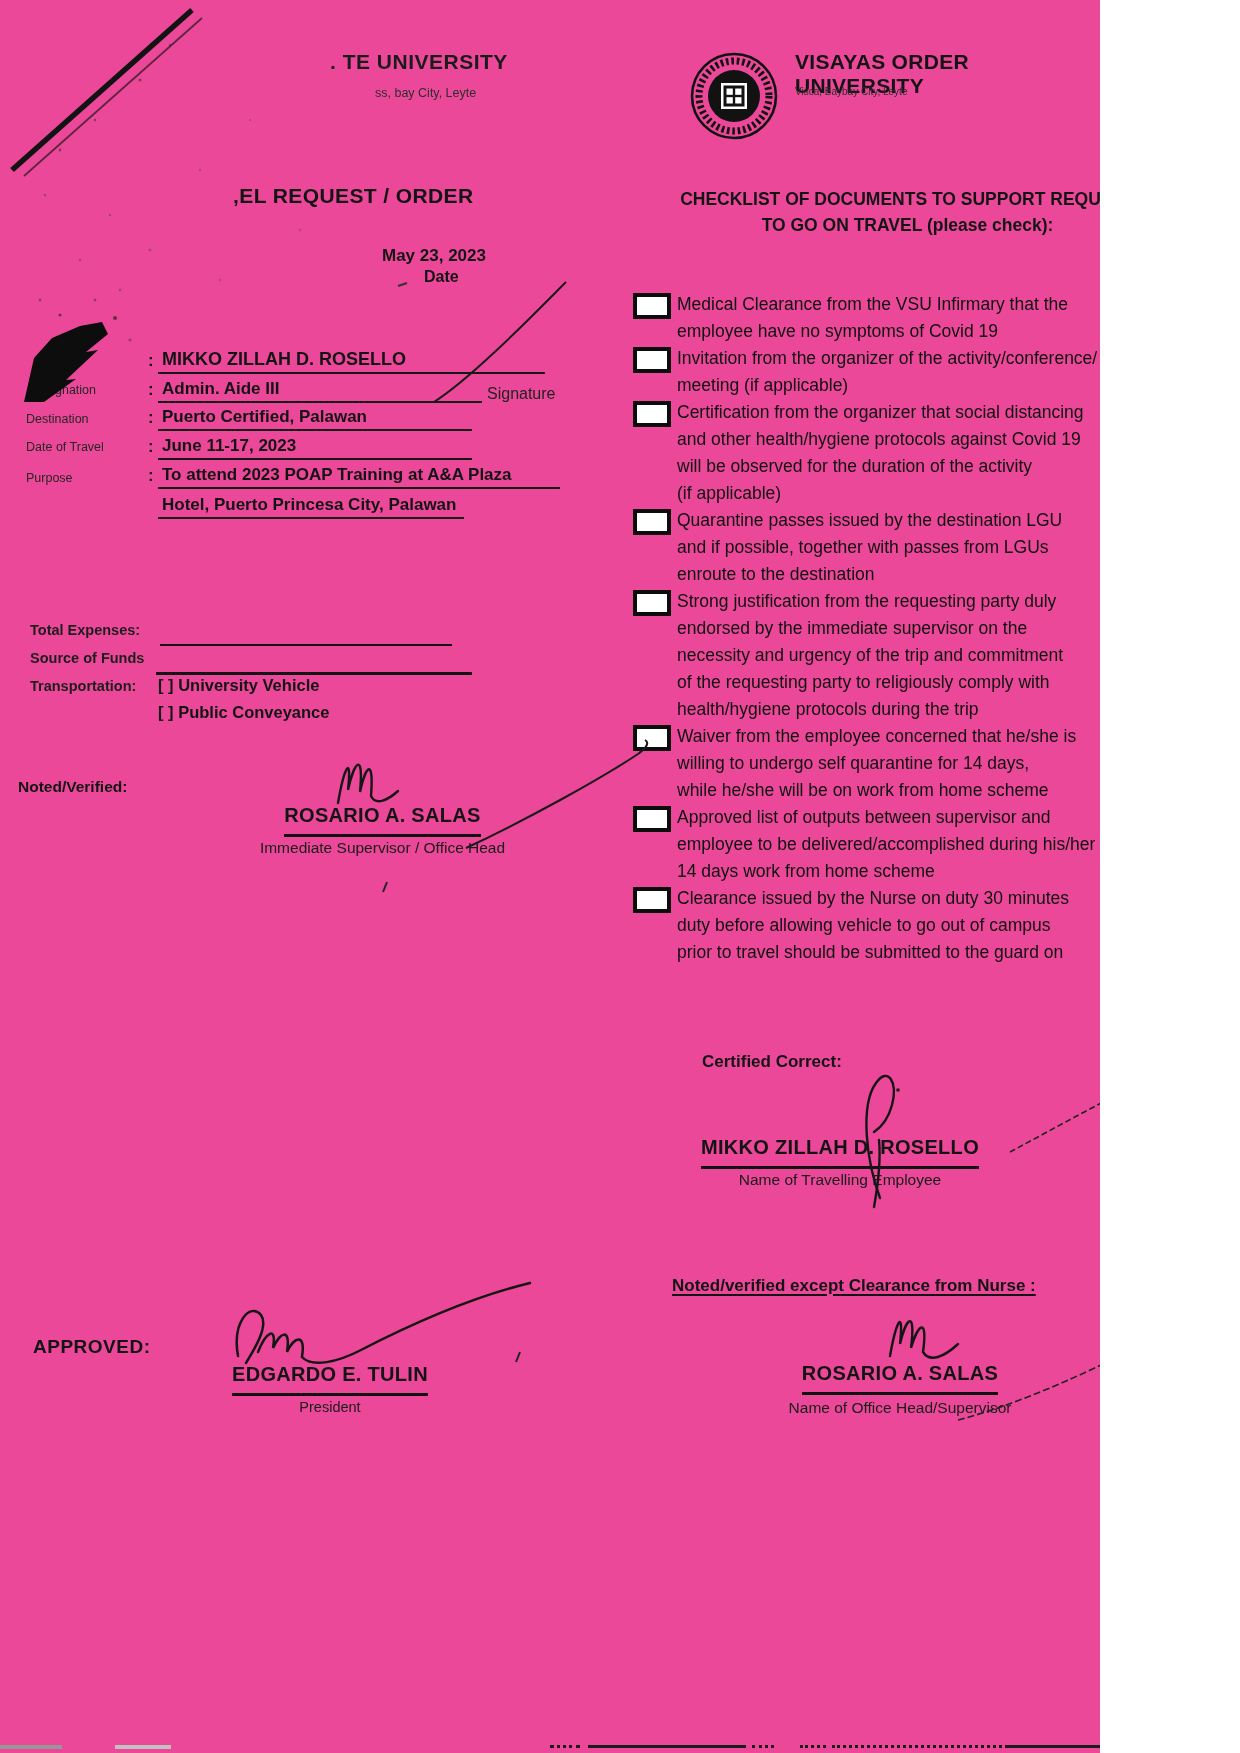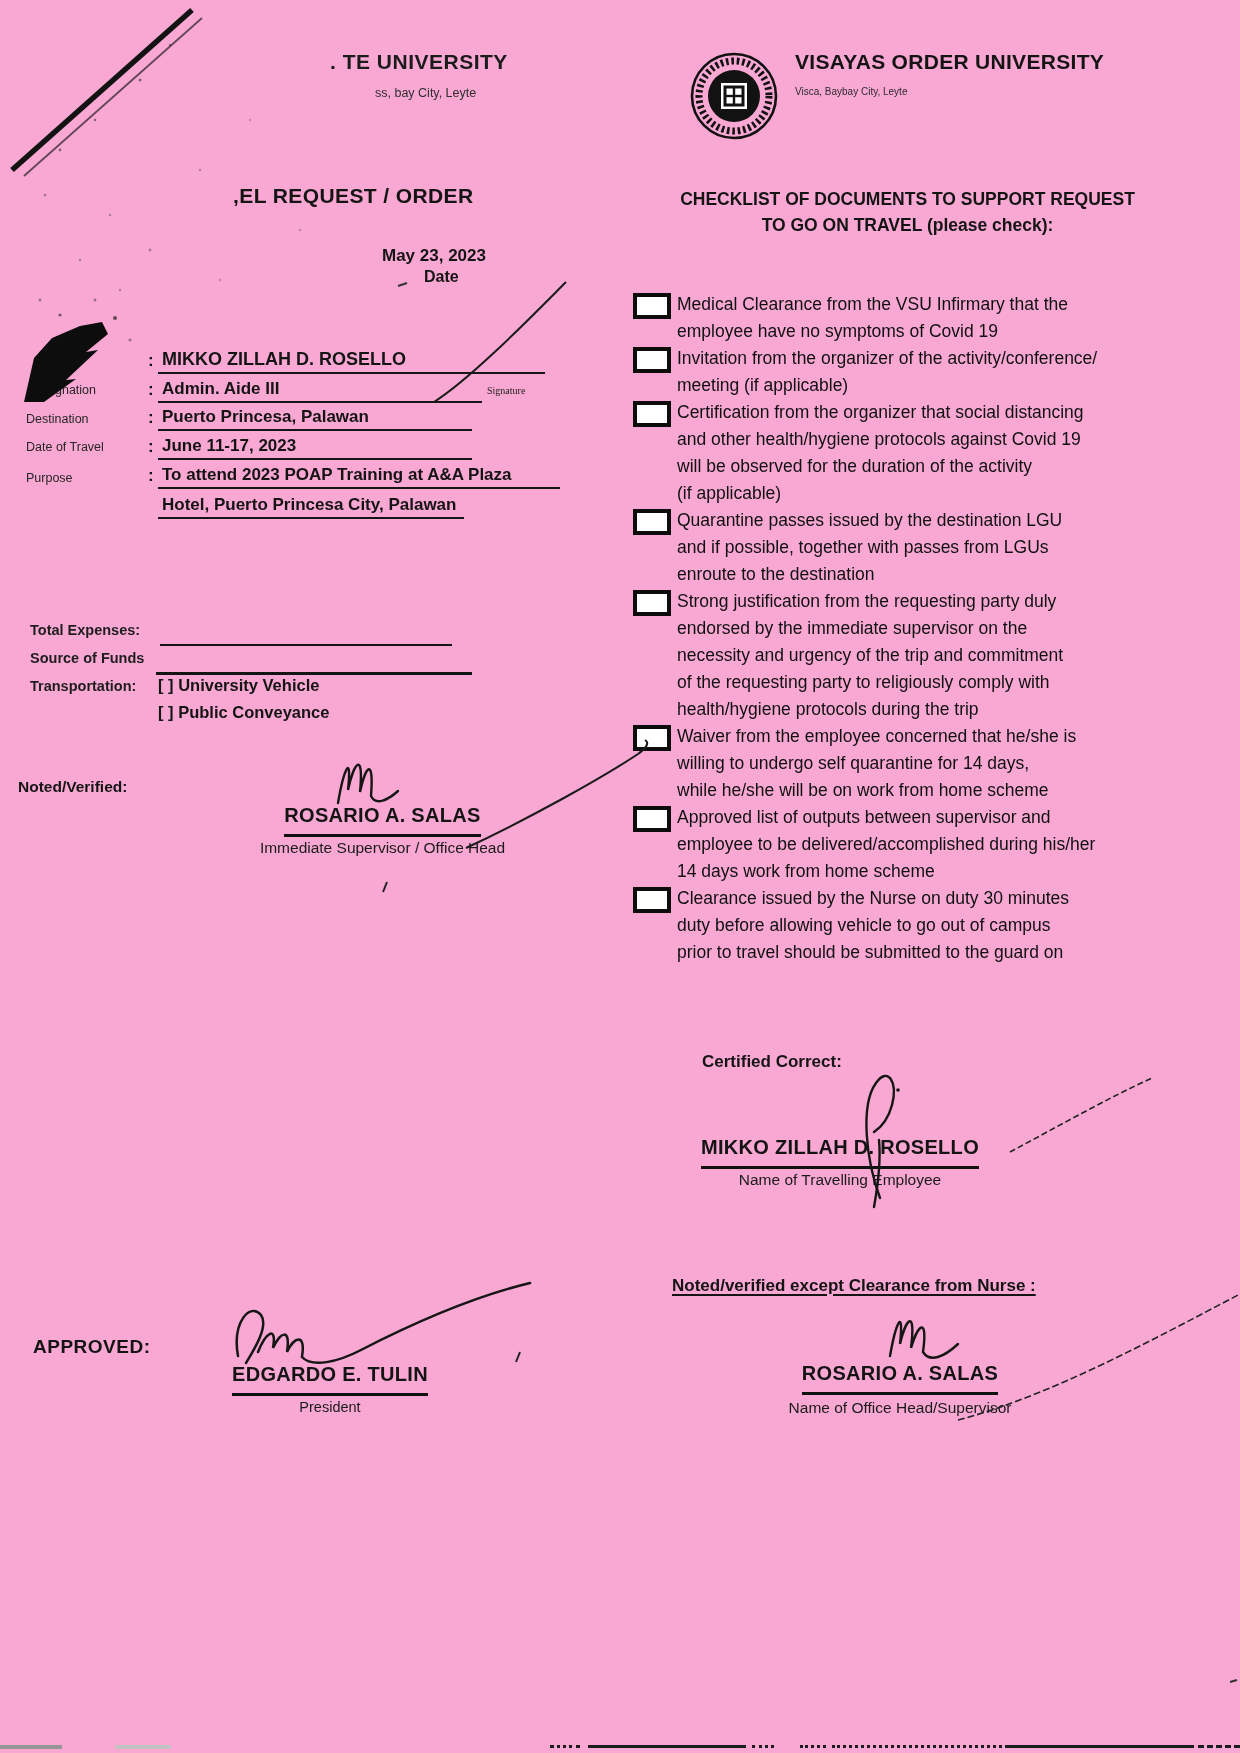--- a/index.html
+++ b/index.html
@@ -1,39 +1,39 @@
 <!DOCTYPE html>
 <html><head>
 <meta charset="utf-8">
 <style>
   * { margin:0; padding:0; box-sizing:border-box; }
   html,body { background:#ffffff; }
   .page {
-    position:relative; width:1240px; height:1753px; background:#f9a8d4;
+    position:relative; width:1100px; height:1753px; background:#ec4899;
     font-family:"Liberation Sans", sans-serif; color:#141414; overflow:hidden;
   }
   .abs { position:absolute; }
   .ctr { text-align:center; }
   
   .lh-title { left:330px; top:50px; font-size:21px; font-weight:bold; letter-spacing:.5px; color:#1b1b1b; }
   .lh-sub   { left:375px; top:86px; font-size:12.5px; color:#2e2e2e; }
   
   .rh-title { left:795px; top:50px; font-size:21px; font-weight:bold; letter-spacing:.3px; }
   .rh-sub   { left:795px; top:86px; width:318px; text-align:left; font-size:10px; font-weight:400; color:#2b2b2b; }
   .seal { left:688px; top:50px; }
   
   .form-title { left:233px; top:184px; font-size:21px; font-weight:bold; letter-spacing:.4px; }
   .date-val   { left:382px; top:246px; font-size:17px; font-weight:600; }
   .date-lbl   { left:424px; top:268px; font-size:16px; font-weight:600; }
   
   .flabel { font-size:12.5px; color:#262626; }
   .fcolon { font-size:17px; font-weight:bold; }
   .fval   { display:inline-block; font-size:17px; font-weight:600; border-bottom:2px solid #161616; padding:0 0 2px 4px; white-space:nowrap; }
   .fval.name { font-weight:bold; font-size:18px; }
-  .sig-lbl { left:487px; top:385px; font-size:10px; color:#222;font-family:Liberation Serif, serif; }
+  .sig-lbl { left:487px; top:385px; font-size:16px; color:#222; }
   
   .exp-lbl { font-size:14.5px; font-weight:600; color:#1d1d1d; }
   .blank-line { background:#141414; }
   .t-opt { font-size:16.5px; font-weight:600; }
   
   .noted-lbl { left:18px; top:778px; font-size:15.5px; font-weight:600; }
   .sign-name { font-size:20px; font-weight:bold; letter-spacing:.3px; border-bottom:3px solid #111; padding-bottom:7px; display:inline-block; }
   .sign-role { font-size:15.5px; color:#1a1a1a; }
   
   .cl-title { left:620px; top:186px; width:575px; text-align:center; font-size:17.5px; font-weight:bold; line-height:26px; }
@@ -79,21 +79,21 @@
 
   <span class="abs fcolon" style="left:148px; top:351px;">:</span>
   <span class="abs fval name" style="left:158px; top:349px; width:387px;">MIKKO ZILLAH D. ROSELLO</span>
 
   <span class="abs flabel" style="left:30px; top:383px;">Designation</span>
   <span class="abs fcolon" style="left:148px; top:380px;">:</span>
   <span class="abs fval" style="left:158px; top:379px; width:324px;">Admin. Aide III</span>
 
   <span class="abs flabel" style="left:26px; top:412px;">Destination</span>
   <span class="abs fcolon" style="left:148px; top:408px;">:</span>
-  <span class="abs fval" style="left:158px; top:407px; width:314px;">Puerto Princesa, Palawan</span>
+  <span class="abs fval" style="left:158px; top:407px; width:314px;">Puerto Certified, Palawan</span>
 
   <span class="abs flabel" style="left:26px; top:440px;">Date of Travel</span>
   <span class="abs fcolon" style="left:148px; top:437px;">:</span>
   <span class="abs fval" style="left:158px; top:436px; width:314px;">June 11-17, 2023</span>
 
   <span class="abs flabel" style="left:26px; top:471px;">Purpose</span>
   <span class="abs fcolon" style="left:148px; top:466px;">:</span>
   <span class="abs fval" style="left:158px; top:465px; width:402px;">To attend 2023 POAP Training at A&amp;A Plaza</span>
   <span class="abs fval" style="left:158px; top:495px; width:306px;">Hotel, Puerto Princesa City, Palawan</span>
 

